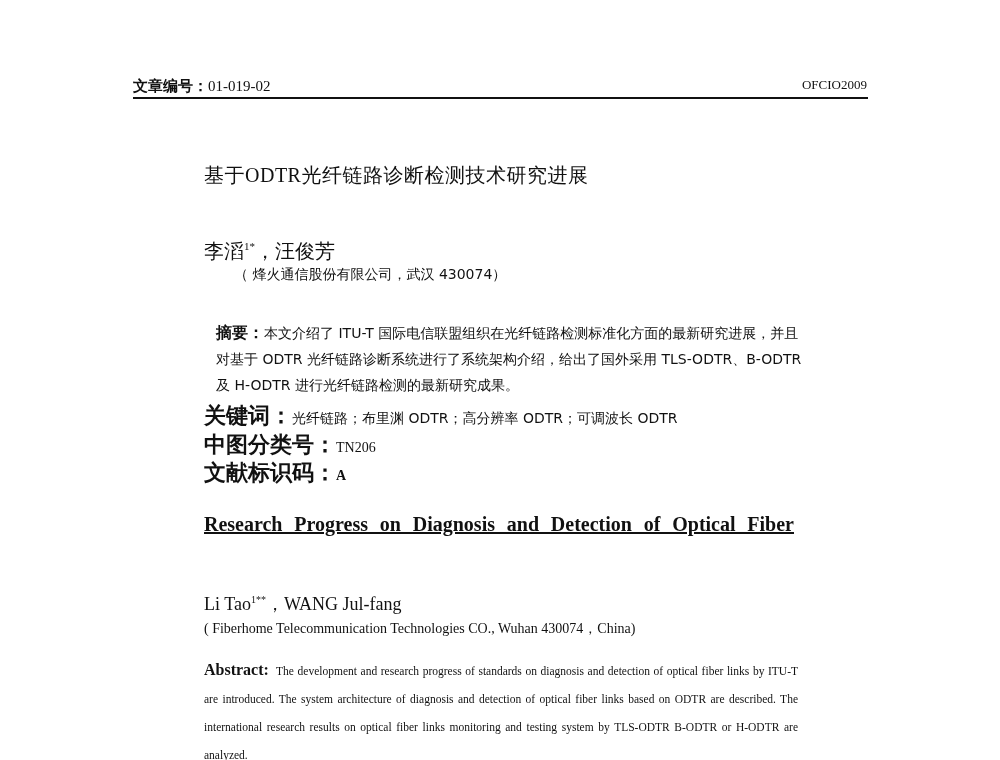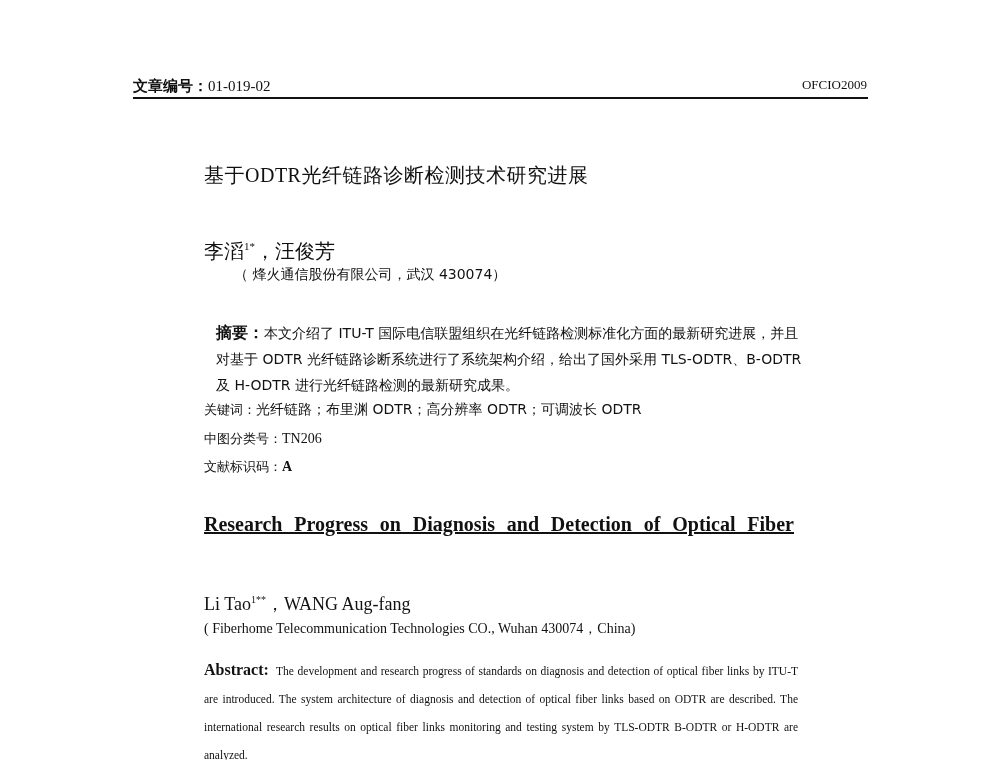--- a/index.html
+++ b/index.html
@@ -13,21 +13,21 @@
   .hdr-rule { left: 133px; top: 97px; width: 735px; height: 2px; background: #111; }
 
   .title-cn { left: 204px; top: 162px; font-size: 20px; font-weight: normal; letter-spacing: 0.5px; }
   .authors-cn { left: 204px; top: 238px; font-size: 20px; }
   .authors-cn sup { font-size: 11px; vertical-align: 8px; }
   .affil-cn { left: 204px; top: 266px; font-size: 14px; margin-left: 30px; }
 
   .abstract-cn { left: 204px; top: 320px; width: 595px; font-size: 14px; line-height: 26px; white-space: normal; margin-left: 12px; }
   .abstract-cn .lbl { font-weight: bold; font-size: 16px; }
   .kw-line { left: 204px; font-size: 14px; }
-  .kw-line .lbl { font-weight: normal; font-size: 13px; }
+  .kw-line .lbl { font-weight: bold; font-size: 22px; }
 
   .title-en { left: 204px; top: 509px; width: 590px; font-size: 20px; font-weight: bold; line-height: 30px; white-space: normal; text-align: justify; }
   .title-en .l1 { display: block; text-align: justify; text-align-last: justify; text-decoration: underline; }
   .authors-en { left: 204px; top: 592px; font-size: 18px; }
   .authors-en sup { font-size: 10px; vertical-align: 7px; }
   .affil-en { left: 204px; top: 620px; font-size: 14px; }
 
   .abstract-en { left: 204px; top: 656px; width: 594px; font-size: 11.5px; line-height: 28px; white-space: normal; text-align: justify; }
   .abstract-en .lbl { font-weight: bold; font-size: 16px; }
 </style>
@@ -59,19 +59,19 @@
 </div>
 <div class="abs kw-line sans" style="top:458px;">
   <span class="lbl">文献标识码：</span><span class="serif" style="font-weight:bold">A</span>
 </div>
 
 <div class="abs title-en serif">
   <span class="l1">Research Progress on Diagnosis and Detection of Optical Fiber</span>
 </div>
 
 <div class="abs authors-en serif">
-  <span>Li Tao</span><sup>1**</sup><span>，</span><span>WANG Aug-fang</span>
+  <span>Li Tao</span><sup>1**</sup><span>，</span><span>WANG Jul-fang</span>
 </div>
 <div class="abs affil-en serif">( Fiberhome Telecommunication Technologies CO., Wuhan 430074，China)</div>
 
 <div class="abs abstract-en serif">
   <span class="lbl">Abstract:</span>&nbsp;&nbsp;<span>The development and research progress of standards on diagnosis and detection of optical fiber links by ITU-T are introduced. The system architecture of diagnosis and detection of optical fiber links based on ODTR are described. The international research results on optical fiber links monitoring and testing system by TLS-ODTR B-ODTR or H-ODTR are analyzed.</span>
 </div>
 
 </body></html>

